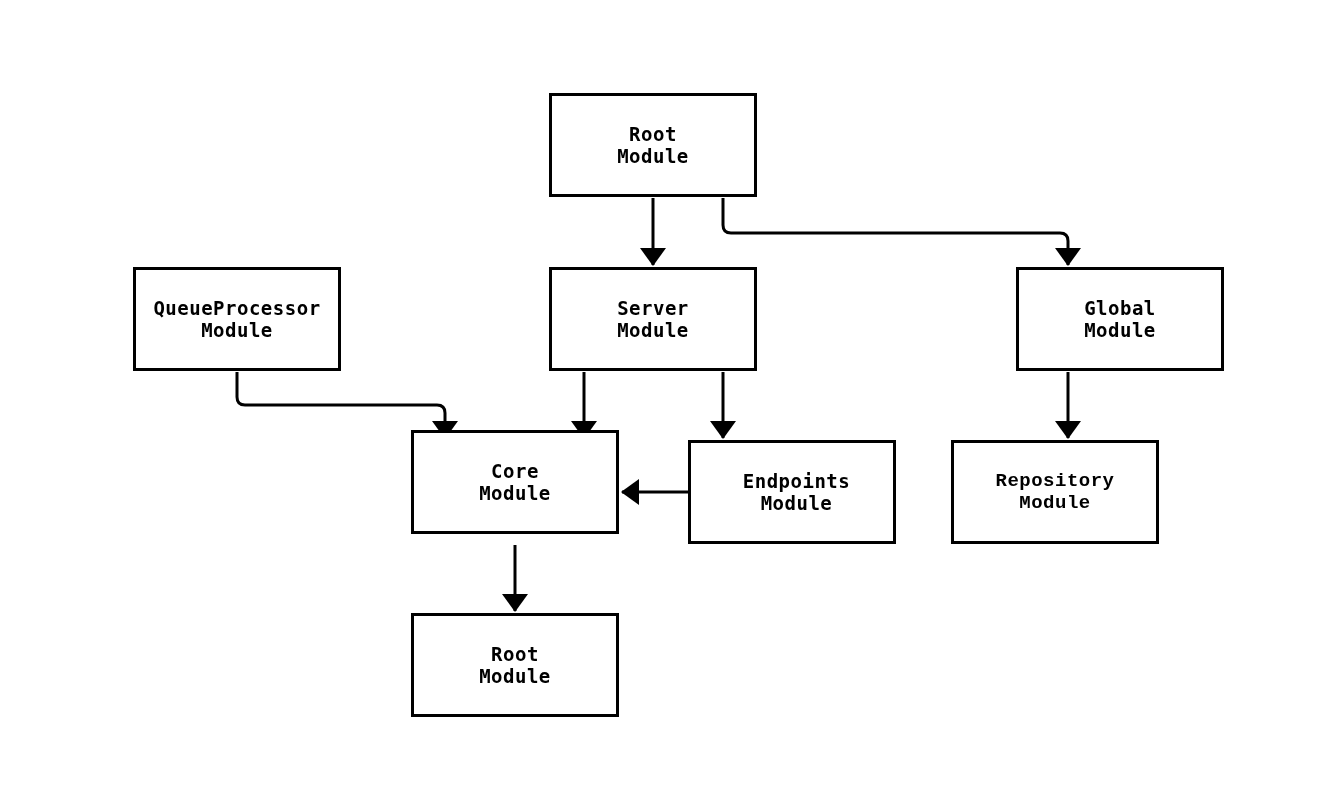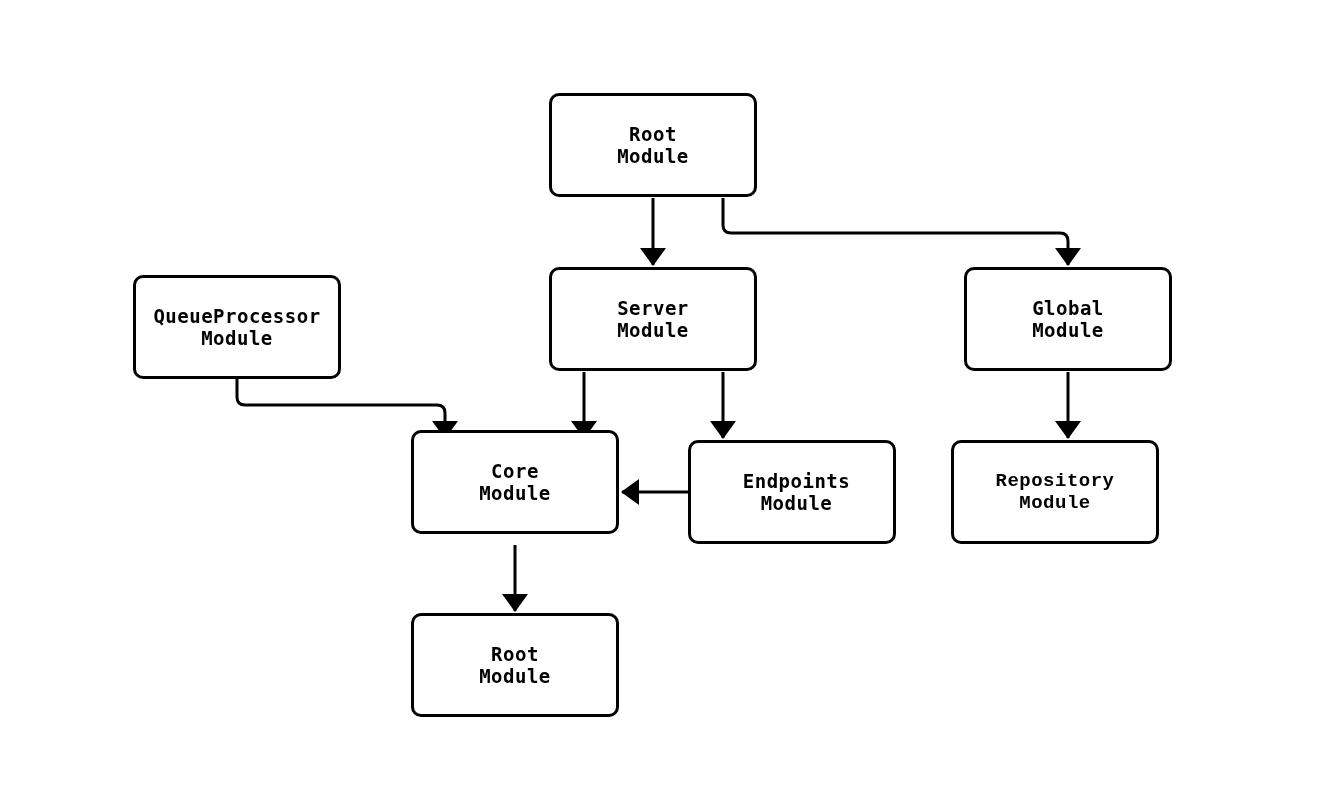--- a/index.html
+++ b/index.html
@@ -27,21 +27,21 @@
     stroke: #000000;
     stroke-width: 3;
   }
   .node {
     position: absolute;
     width: 208px;
     height: 104px;
     box-sizing: border-box;
     background: #ffffff;
     border: 3px solid #000000;
-    border-radius: 10px;
+    border-radius: 0;
     display: flex;
     align-items: center;
     justify-content: center;
     text-align: center;
   }
   .node .label {
     font-size: 19px;
     font-weight: bold;
     line-height: 22px;
     color: #000000;
@@ -69,31 +69,31 @@
     <path class="edge" d="M688,492 H622" marker-end="url(#arrow)"></path>
     <path class="edge" d="M1068,372 V438" marker-end="url(#arrow)"></path>
     <path class="edge" d="M515,545 V611" marker-end="url(#arrow)"></path>
   </svg>
 
   <div class="node" style="left:549px; top:93px;">
     <span class="label">Root
 Module</span>
   </div>
 
-  <div class="node" style="left:133px; top:275px;">
+  <div class="node" style="left:133px; top:267px;">
     <span class="label">QueueProcessor
 Module</span>
   </div>
 
   <div class="node" style="left:549px; top:267px;">
     <span class="label">Server
 Module</span>
   </div>
 
-  <div class="node" style="left:964px; top:267px;">
+  <div class="node" style="left:1016px; top:267px;">
     <span class="label">Global
 Module</span>
   </div>
 
   <div class="node" style="left:411px; top:430px;">
     <span class="label">Core
 Module</span>
   </div>
 
   <div class="node" style="left:688px; top:440px;padding-left:9px;">

